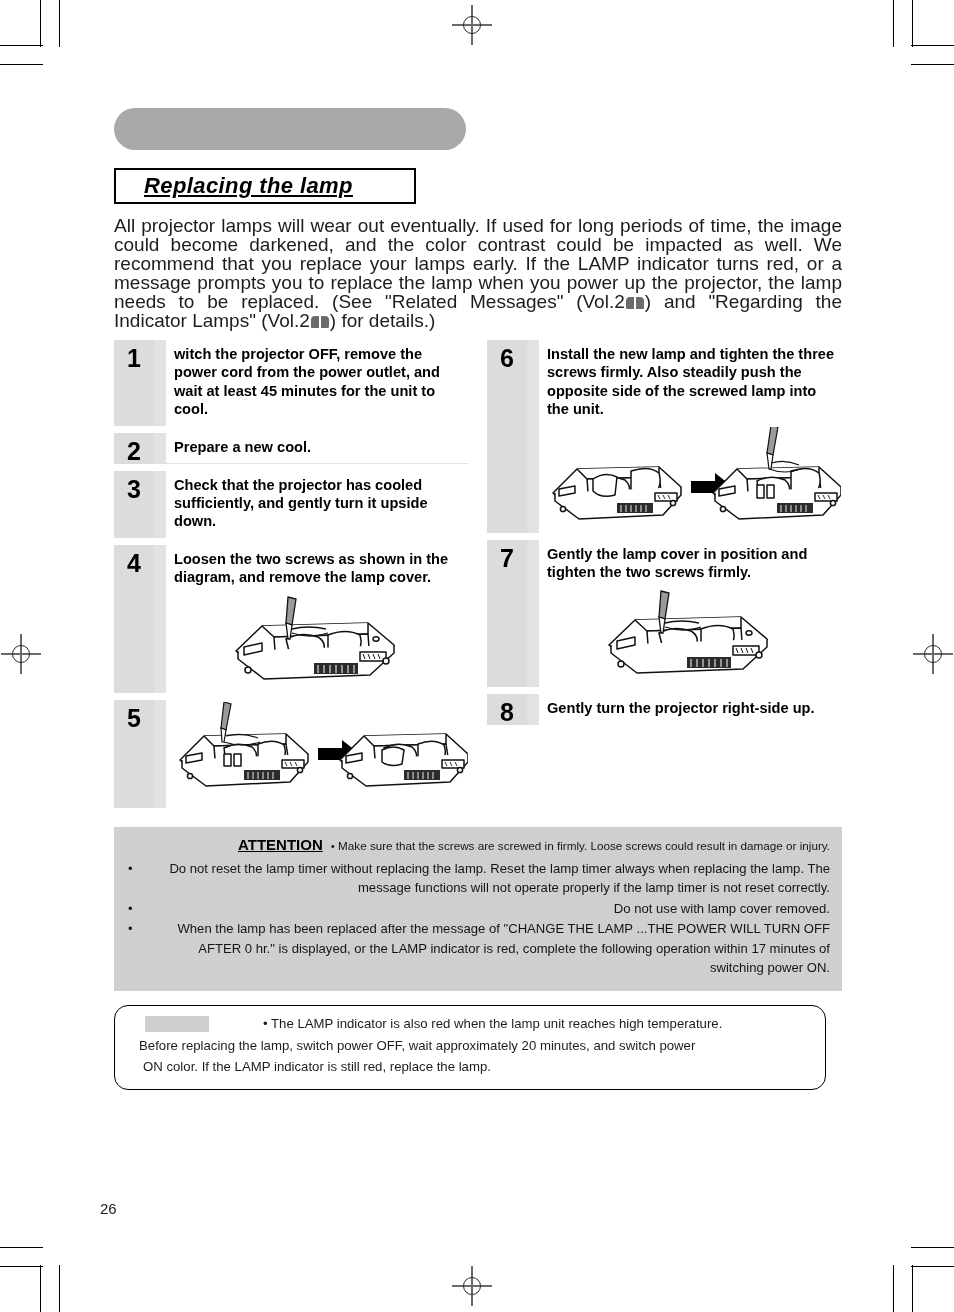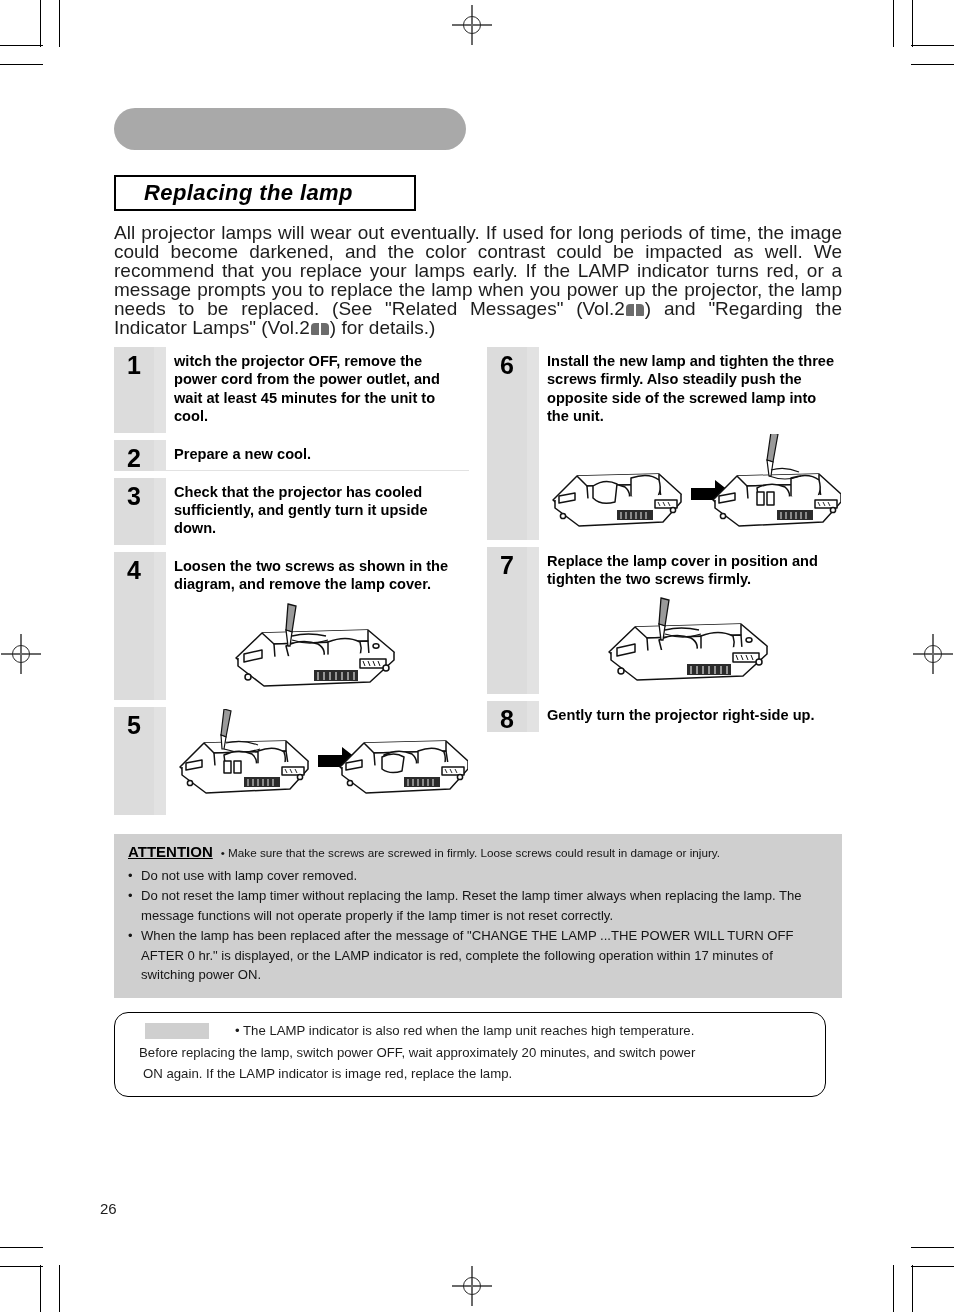--- a/index.html
+++ b/index.html
@@ -22,23 +22,23 @@
   .reg .hline { position: absolute; top: 19.4px; left: 0; height: 1.2px; width: 40px; background: #6a6a6a; }
 
   
   #content { position: absolute; left: 114px; top: 108px; width: 728px; }
 
   .header-bar {
     width: 352px; height: 42px; background: #a9a9a9;
     border-radius: 21px;
   }
   .title-box {
-    margin-top: 25px; width: 302px; height: 36px;
+    margin-top: 18px; width: 302px; height: 36px;
     border: 2px solid #000; background: #fff;
-    display: flex; align-items: center;
+    display: flex; align-items: center; text-decoration: underline;
   }
   .title-box .title-text {
     font-size: 22px; font-weight: bold; font-style: italic;
     letter-spacing: .4px; padding-left: 28px; color: #000;
   }
 
   .intro {
     margin-top: 12px; width: 728px;
     font-size: 19px; line-height: 19px; color: #1d1d1d;
     text-align: justify;
@@ -70,41 +70,42 @@
                align-items: center; justify-content: center; }
   .step.no-fig .body .txt { padding-bottom: 7px; }
 
   
   .illus { display: block; }
 
   
   .attention {
     margin-top: 12px; width: 728px; background: #cfcfcf;
     padding: 9px 12px 12px 14px;
+    text-align: right;
   }
   .attention .att-head {
     font-size: 15px; font-weight: bold; color: #000;
     text-decoration: underline; margin-right: 8px;
   }
   .attention .first-line { font-size: 11.7px; line-height: 17px; color: #151515; }
   .attention ul { list-style: none; margin-top: 5px; }
   .attention li {
     font-size: 13.1px; line-height: 19.5px; color: #151515;
     padding-left: 13px; position: relative; margin-bottom: 1px;
   }
   .attention li:before {
     content: "\2022"; position: absolute; left: 0; top: 0; font-size: 13px;
   }
 
   
   .notebox {
     margin-top: 14px; width: 712px; border: 1.6px solid #000;
     border-radius: 14px; background: #fff; padding: 10px 16px 12px 16px;
   }
-  .notebox .nb-line1 { display: flex; align-items: center; font-size: 13.2px; color: #1d1d1d; }
+  .notebox .nb-line1 { display: flex; align-items: center; font-size: 13.2px; color: #1d1d1d; gap: 28px; }
   .notebox .redact { width: 64px; height: 16px; background: #cfcfcf; margin-left: 14px; }
   .notebox .nb-line1 .t { margin-left: 26px; }
   .notebox .nb-rest { font-size: 13.2px; line-height: 21px; color: #1d1d1d; margin-top: 3px; margin-left: 8px; }
   .notebox .nb-rest .l2 { display: block; }
   .notebox .nb-rest .l3 { display: block; padding-left: 4px; }
 
   .pagenum {
     position: absolute; left: 100px; top: 1200px;
     font-size: 15px; color: #1d1d1d;
   }
@@ -337,21 +338,21 @@
                   <path d="M68 28 Q84 34 100 28"></path>
                 </g>
               </svg>
             </div>
           </div>
         </div>
 
         <div class="step">
           <div class="num">7</div>
           <div class="body">
-            <div class="txt">Replace the lamp cover in position and tighten the two screws firmly.</div>
+            <div class="txt">Gently the lamp cover in position and tighten the two screws firmly.</div>
             <div class="fig">
               <svg class="illus" width="200" height="92" viewBox="0 0 200 92">
                 <g fill="none" stroke="#111" stroke-width="1.5" stroke-linejoin="round">
                   <path d="M18 56 L44 31 L150 28 L176 50 L152 74 L44 78 Z" fill="#fff"></path>
                   <path d="M44 31 L56 42 L150 39 L150 28" fill="#fff"></path>
                   <path d="M56 42 L58 70 L152 67 L150 39 Z" fill="#fff"></path>
                   <path d="M68 44 Q84 36 100 42 Q110 48 104 60 Q88 66 72 60 Z" fill="#fff"></path>
                   <path d="M110 40 Q128 33 142 40 Q146 52 136 62 Q120 66 110 58 Z" fill="#fff"></path>
                   <ellipse cx="158" cy="44" rx="3" ry="2.2" fill="#fff"></ellipse>
                   <path d="M20 56 L20 64 L46 84 L152 80 L176 58 L176 50" fill="#fff"></path>
@@ -384,34 +385,34 @@
         </div>
 
       </div>
     </div>
 
     <div class="attention">
       <div class="first-line">
         <span class="att-head">ATTENTION</span><span>• Make sure that the screws are screwed in firmly. Loose screws could result in damage or injury.</span>
       </div>
       <ul>
+        <li>Do not reset the lamp timer without replacing the lamp. Reset the lamp timer always when replacing the lamp. The message functions will not operate  properly if the lamp timer is not reset correctly.</li>
         <li>Do not use with lamp cover removed.</li>
-        <li>Do not reset the lamp timer without replacing the lamp. Reset the lamp timer always when replacing the lamp. The message functions will not operate  properly if the lamp timer is not reset correctly.</li>
         <li>When the lamp has been replaced after the message of "CHANGE THE LAMP ...THE POWER WILL TURN OFF AFTER 0 hr." is displayed, or the LAMP indicator is red, complete the following operation within 17 minutes of switching power ON.</li>
       </ul>
     </div>
 
     <div class="notebox">
       <div class="nb-line1">
         <span class="redact"></span>
         <span class="t">• The LAMP indicator is also red when the lamp unit reaches high temperature.</span>
       </div>
       <div class="nb-rest">
         <span class="l2">Before replacing the lamp, switch power OFF, wait approximately 20 minutes, and switch power</span>
-        <span class="l3">ON again. If the LAMP indicator is image red, replace the lamp.</span>
+        <span class="l3">ON color. If the LAMP indicator is still red, replace the lamp.</span>
       </div>
     </div>
 
   </div>
 
   <div class="pagenum">26</div>
 
 </div>
 
 </body></html>

